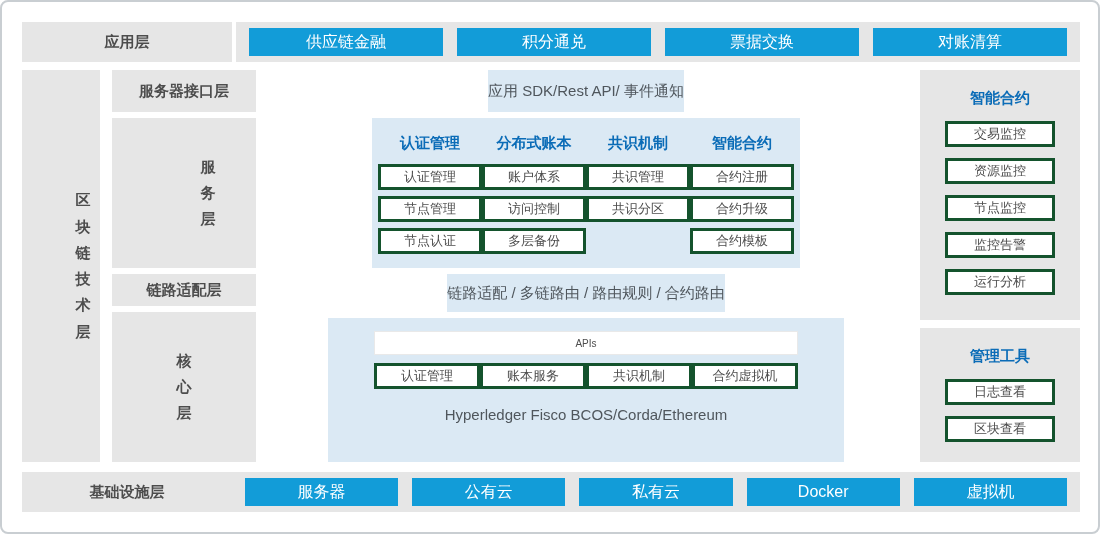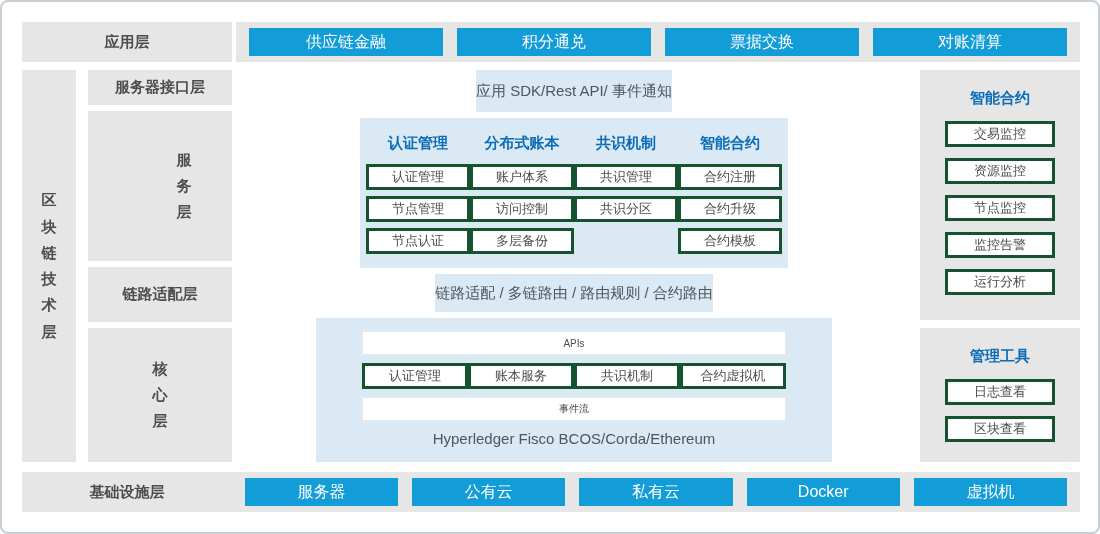--- a/index.html
+++ b/index.html
@@ -34,35 +34,35 @@
     width:104px;height:26px;background:#fff;border:3px solid #14532d;box-sizing:border-box;
     display:flex;align-items:center;justify-content:center;
     font-size:13px;color:var(--dark);
   }
   
   .row-app{height:40px;display:flex;gap:4px;margin-bottom:8px;}
   .row-infra{height:40px;display:flex;gap:0;}
   .row-main{flex:1;display:flex;margin-bottom:10px;min-height:0;}
 
   .tech-bar{
-    width:54px;flex:none;background:var(--gray);margin-right:12px;
-    display:flex;align-items:center;justify-content:center;
+    width:34px;flex:none;background:var(--gray);margin-right:12px;
+    display:flex;align-items:center;justify-content:center;padding-left:44px;
   }
   .vtext{
     width:17px;font-weight:bold;color:var(--dark);font-size:15px;line-height:1.75;
     text-align:center;word-break:break-all;
   }
   .label-col{width:144px;flex:none;display:flex;flex-direction:column;gap:6px;margin-right:4px;}
   .label-box{
     background:var(--gray);display:flex;align-items:center;justify-content:center;
     font-weight:bold;color:var(--dark);font-size:15px;
   }
-  .lb-interface{height:35px;text-align:right;}
+  .lb-interface{height:42px;text-align:right;}
   .lb-service{height:150px;padding-left:48px;}
-  .lb-link{height:55px;}
+  .lb-link{height:32px;}
   .lb-core{flex:1;}
 
   .content-col{flex:1;display:flex;flex-direction:column;gap:6px;margin-right:8px;min-width:0;align-items:center;}
   .band{
     background:var(--light-blue);display:flex;align-items:center;justify-content:center;
     color:var(--band-text);font-size:15px;
   }
   .band-interface{height:42px;}
   .band-link{height:38px;}
 
@@ -153,21 +153,20 @@
       <div class="band band-link">链路适配 / 多链路由 / 路由规则 / 合约路由</div>
 
       <div class="core-area">
         <div class="wide-chip">APIs</div>
         <div class="core-mid">
           <div class="chip">认证管理</div>
           <div class="chip">账本服务</div>
           <div class="chip">共识机制</div>
           <div class="chip">合约虚拟机</div>
         </div>
-        <div class="wide-chip">事件流</div>
         <div class="platforms">Hyperledger Fisco BCOS/Corda/Ethereum</div>
       </div>
 
     </div>
 
     <div class="right-col">
       <div class="panel panel-monitor">
         <div class="panel-header">智能合约</div>
         <div class="chip">交易监控</div>
         <div class="chip">资源监控</div>

